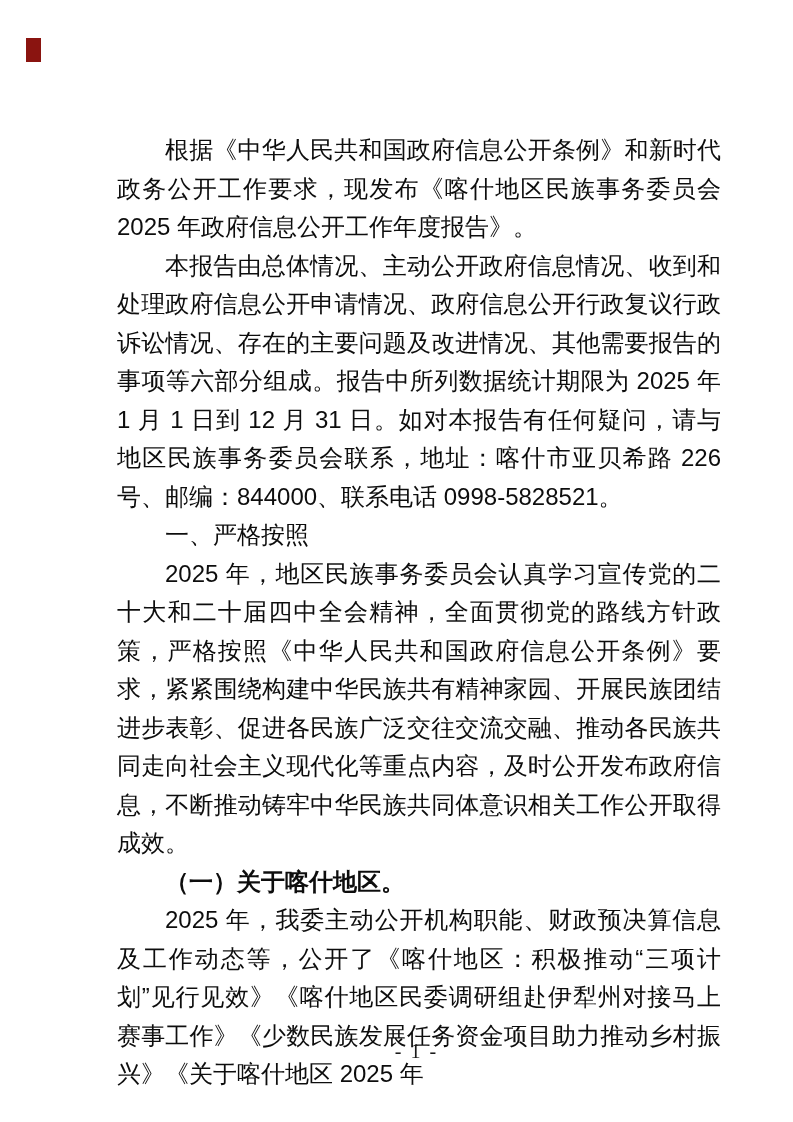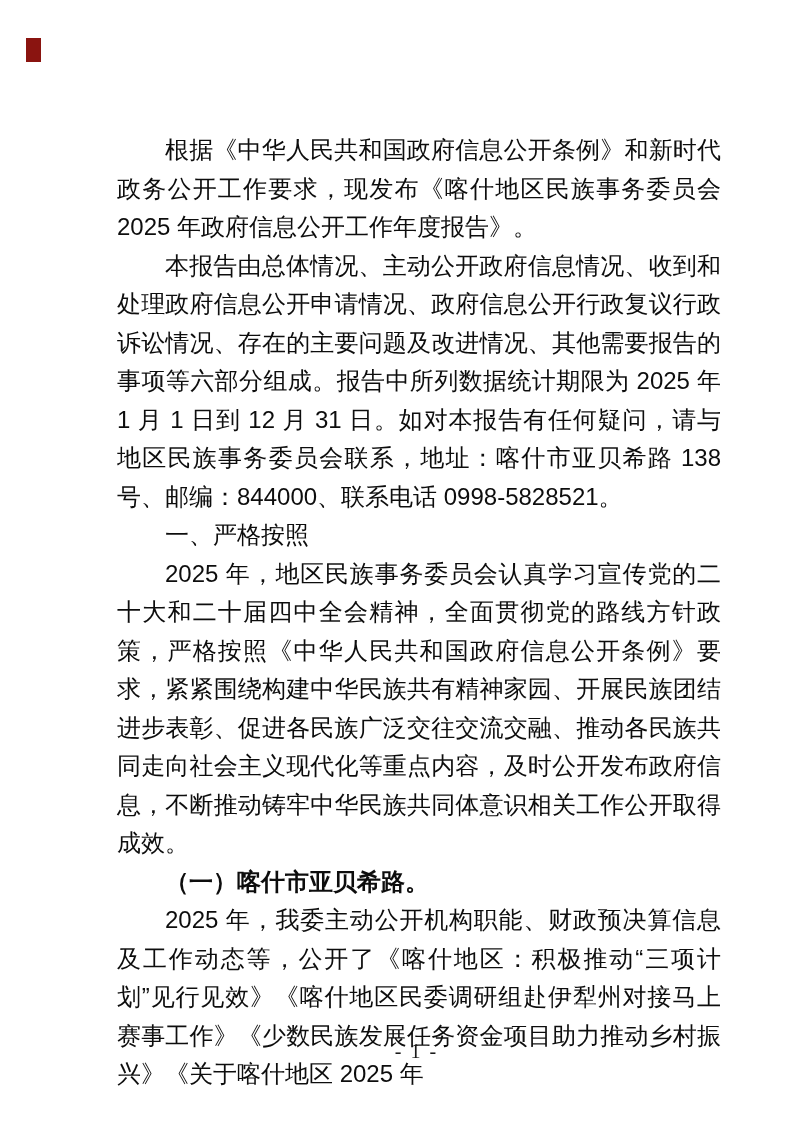--- a/index.html
+++ b/index.html
@@ -63,24 +63,24 @@
 </style>
 </head>
 <body>
 
 <div class="page">
 
   <div class="corner-marker"></div>
 
   <main class="content">
     <p class="para">根据《中华人民共和国政府信息公开条例》和新时代政务公开工作要求，现发布《喀什地区民族事务委员会 2025 年政府信息公开工作年度报告》。</p>
-    <p class="para">本报告由总体情况、主动公开政府信息情况、收到和处理政府信息公开申请情况、政府信息公开行政复议行政诉讼情况、存在的主要问题及改进情况、其他需要报告的事项等六部分组成。报告中所列数据统计期限为 2025 年 1 月 1 日到 12 月 31 日。如对本报告有任何疑问，请与地区民族事务委员会联系，地址：喀什市亚贝希路 138 号、邮编：844000、联系电话 0998-5828521。</p>
+    <p class="para">本报告由总体情况、主动公开政府信息情况、收到和处理政府信息公开申请情况、政府信息公开行政复议行政诉讼情况、存在的主要问题及改进情况、其他需要报告的事项等六部分组成。报告中所列数据统计期限为 2025 年 1 月 1 日到 12 月 31 日。如对本报告有任何疑问，请与地区民族事务委员会联系，地址：喀什市亚贝希路 226 号、邮编：844000、联系电话 0998-5828521。</p>
     <h2 class="para section-heading">一、严格按照</h2>
     <p class="para">2025 年，地区民族事务委员会认真学习宣传党的二十大和二十届四中全会精神，全面贯彻党的路线方针政策，严格按照《中华人民共和国政府信息公开条例》要求，紧紧围绕构建中华民族共有精神家园、开展民族团结进步表彰、促进各民族广泛交往交流交融、推动各民族共同走向社会主义现代化等重点内容，及时公开发布政府信息，不断推动铸牢中华民族共同体意识相关工作公开取得成效。</p>
-    <h3 class="para subsection-heading">（一）喀什市亚贝希路。</h3>
+    <h3 class="para subsection-heading">（一）关于喀什地区。</h3>
     <p class="para">2025 年，我委主动公开机构职能、财政预决算信息及工作动态等，公开了《喀什地区：积极推动“三项计划”见行见效》《喀什地区民委调研组赴伊犁州对接马上赛事工作》《少数民族发展任务资金项目助力推动乡村振兴》《关于喀什地区 2025 年</p>
   </main>
 
   <footer class="page-footer">
     <span>- 1 -</span>
   </footer>
 
 </div>
 
 </body></html>

